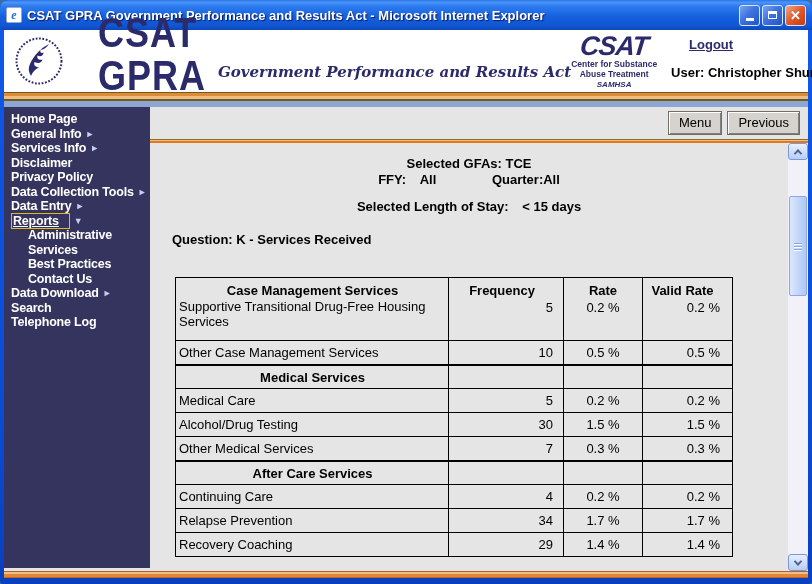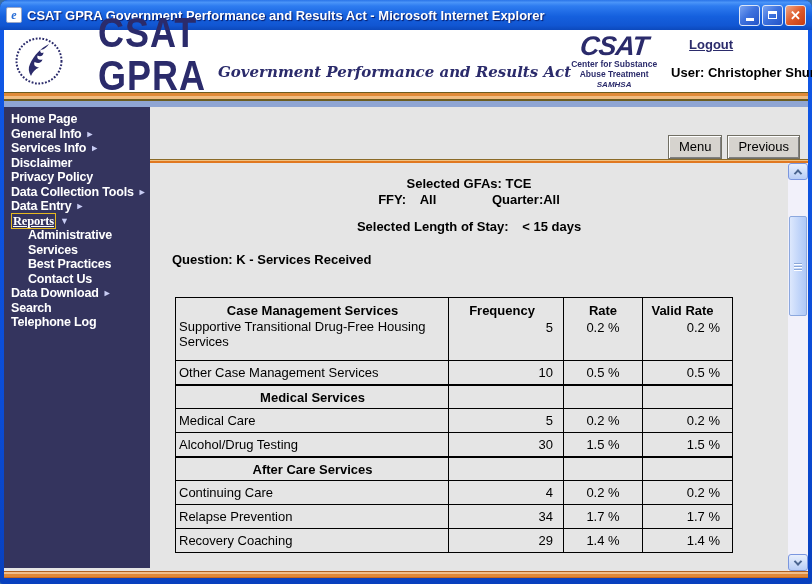--- a/index.html
+++ b/index.html
@@ -57,25 +57,25 @@
   .bottombar { height:7px;
     background:linear-gradient(180deg,#B06020 0 16%,#F0BE8C 16% 50%,#E08838 50% 85%,#C86820 85% 100%); }
 
   
   .main { flex:1; display:flex; overflow:hidden; background:#e5e5e5; }
   .sidebar { width:146px; background:#34345E; height:calc(100% - 3px); padding:5px 0 0 7px;
     color:#fff; font-size:12.5px; font-weight:bold; letter-spacing:-0.2px; overflow:hidden; }
   .nav-item { line-height:14.5px; white-space:nowrap; cursor:pointer; }
   .nav-item.indent { padding-left:17px; white-space:normal; width:120px; }
   .nav-item .u { text-decoration:underline; }
-  .nav-item .boxed { border:1px solid #E6B81F; padding:0 1px 0 1px;font-family:Liberation Serif, serif; }
+  .nav-item .boxed { border:1px solid #E6B81F; padding:0 10px 0 1px; }
   .arrow { color:#C8CCF4; font-size:9px; margin-left:4px; vertical-align:1px; }
 
   .content { flex:1; display:flex; flex-direction:column; overflow:hidden; }
-  .btnrow { height:52px; display:flex; justify-content:flex-end; align-items:flex-end;
+  .btnrow { height:32px; display:flex; justify-content:flex-end; align-items:center;
     gap:5px; padding-right:8px; }
   .xp-btn { font:13px "Liberation Sans",sans-serif; background:#D6D3CE; color:#000;
     border:1px solid #716F64; padding:3px 10px 4px;
     box-shadow:inset 1px 1px 0 #fff, inset -1px -1px 0 #808080; cursor:pointer; }
   .rule { height:4px;
     background:linear-gradient(180deg,#8A6A28 0 25%,#F0C080 25% 60%,#E07820 60% 100%); }
   .body { flex:1; display:flex; overflow:hidden; }
   .page { flex:1; overflow:hidden; position:relative; }
 
   .c-line { text-align:center; font-size:13px; font-weight:bold; color:#000; }
@@ -244,20 +244,26 @@
                     <td class="freq">5</td>
                     <td class="rate">0.2 %</td>
                     <td class="valid">0.2 %</td>
                   </tr>
                   <tr class="datarow">
                     <td class="name">Alcohol/Drug Testing</td>
                     <td class="freq">30</td>
                     <td class="rate">1.5 %</td>
                     <td class="valid">1.5 %</td>
                   </tr>
+                  <tr class="datarow">
+                    <td class="name">Other Medical Services</td>
+                    <td class="freq">7</td>
+                    <td class="rate">0.3 %</td>
+                    <td class="valid">0.3 %</td>
+                  </tr>
                   <tr class="section">
                     <td class="name sec">After Care Services</td>
                     <td class="freq"></td>
                     <td class="rate"></td>
                     <td class="valid"></td>
                   </tr>
                   <tr class="datarow">
                     <td class="name">Continuing Care</td>
                     <td class="freq">4</td>
                     <td class="rate">0.2 %</td>

